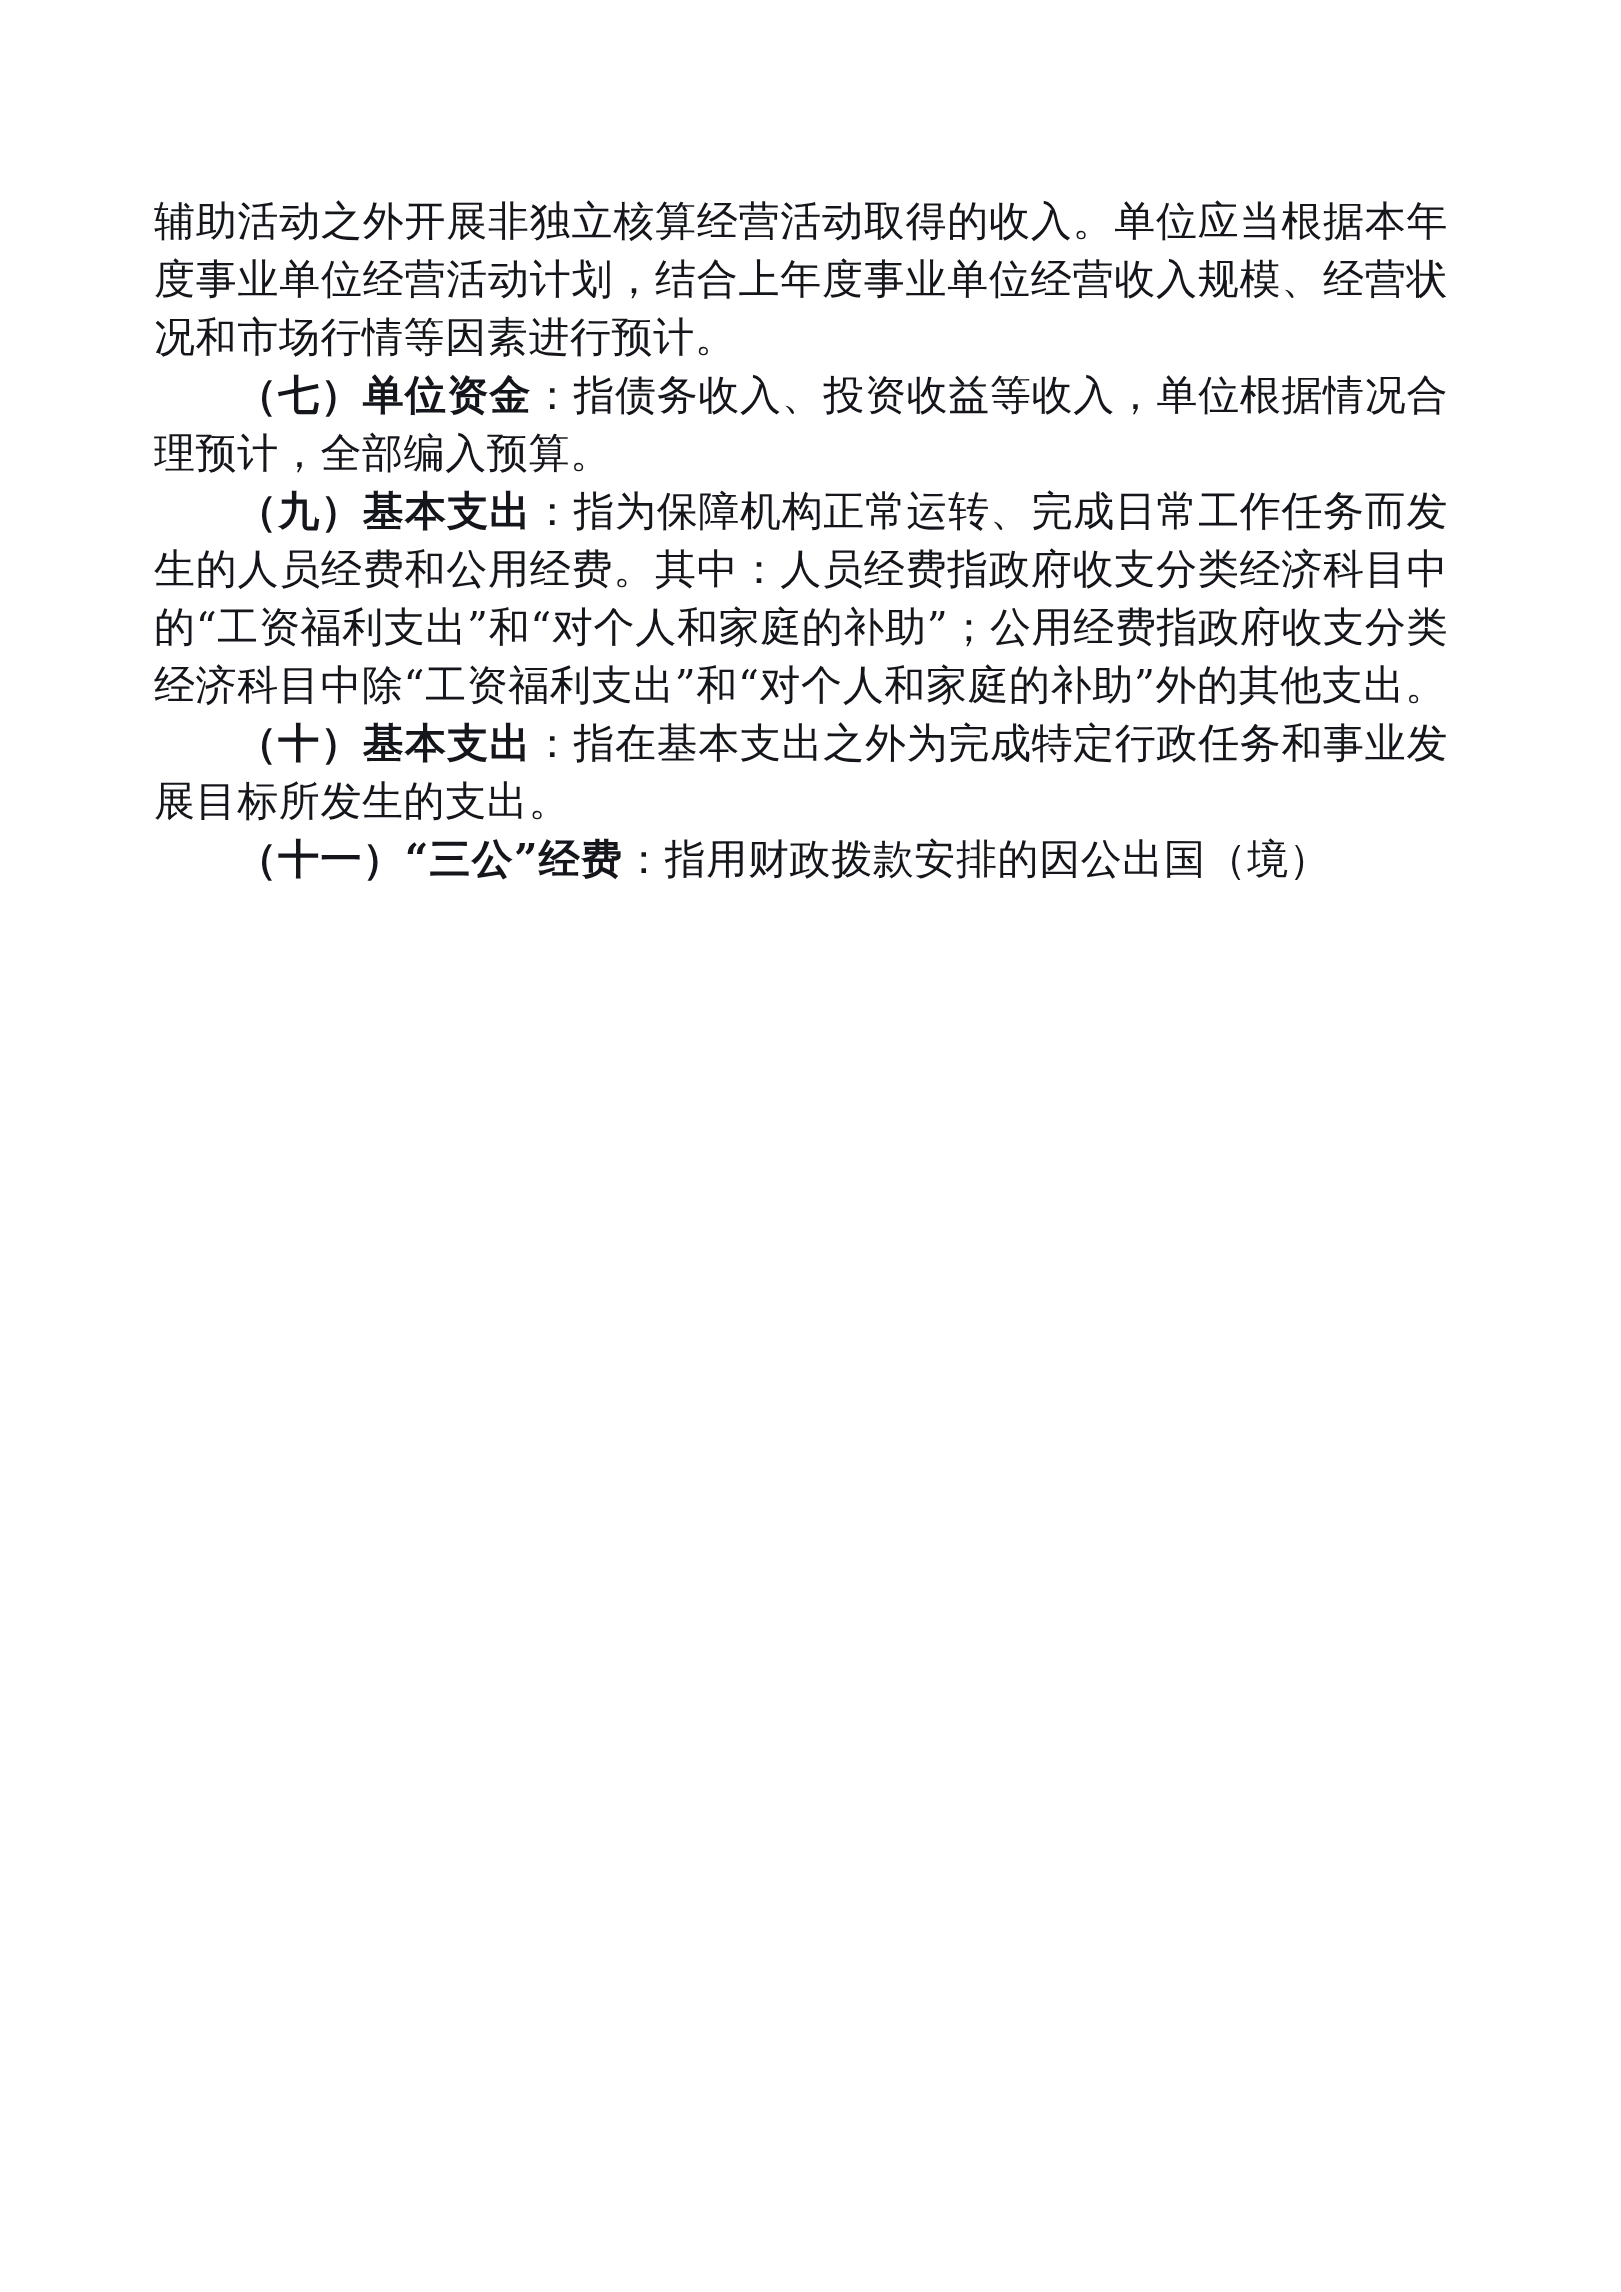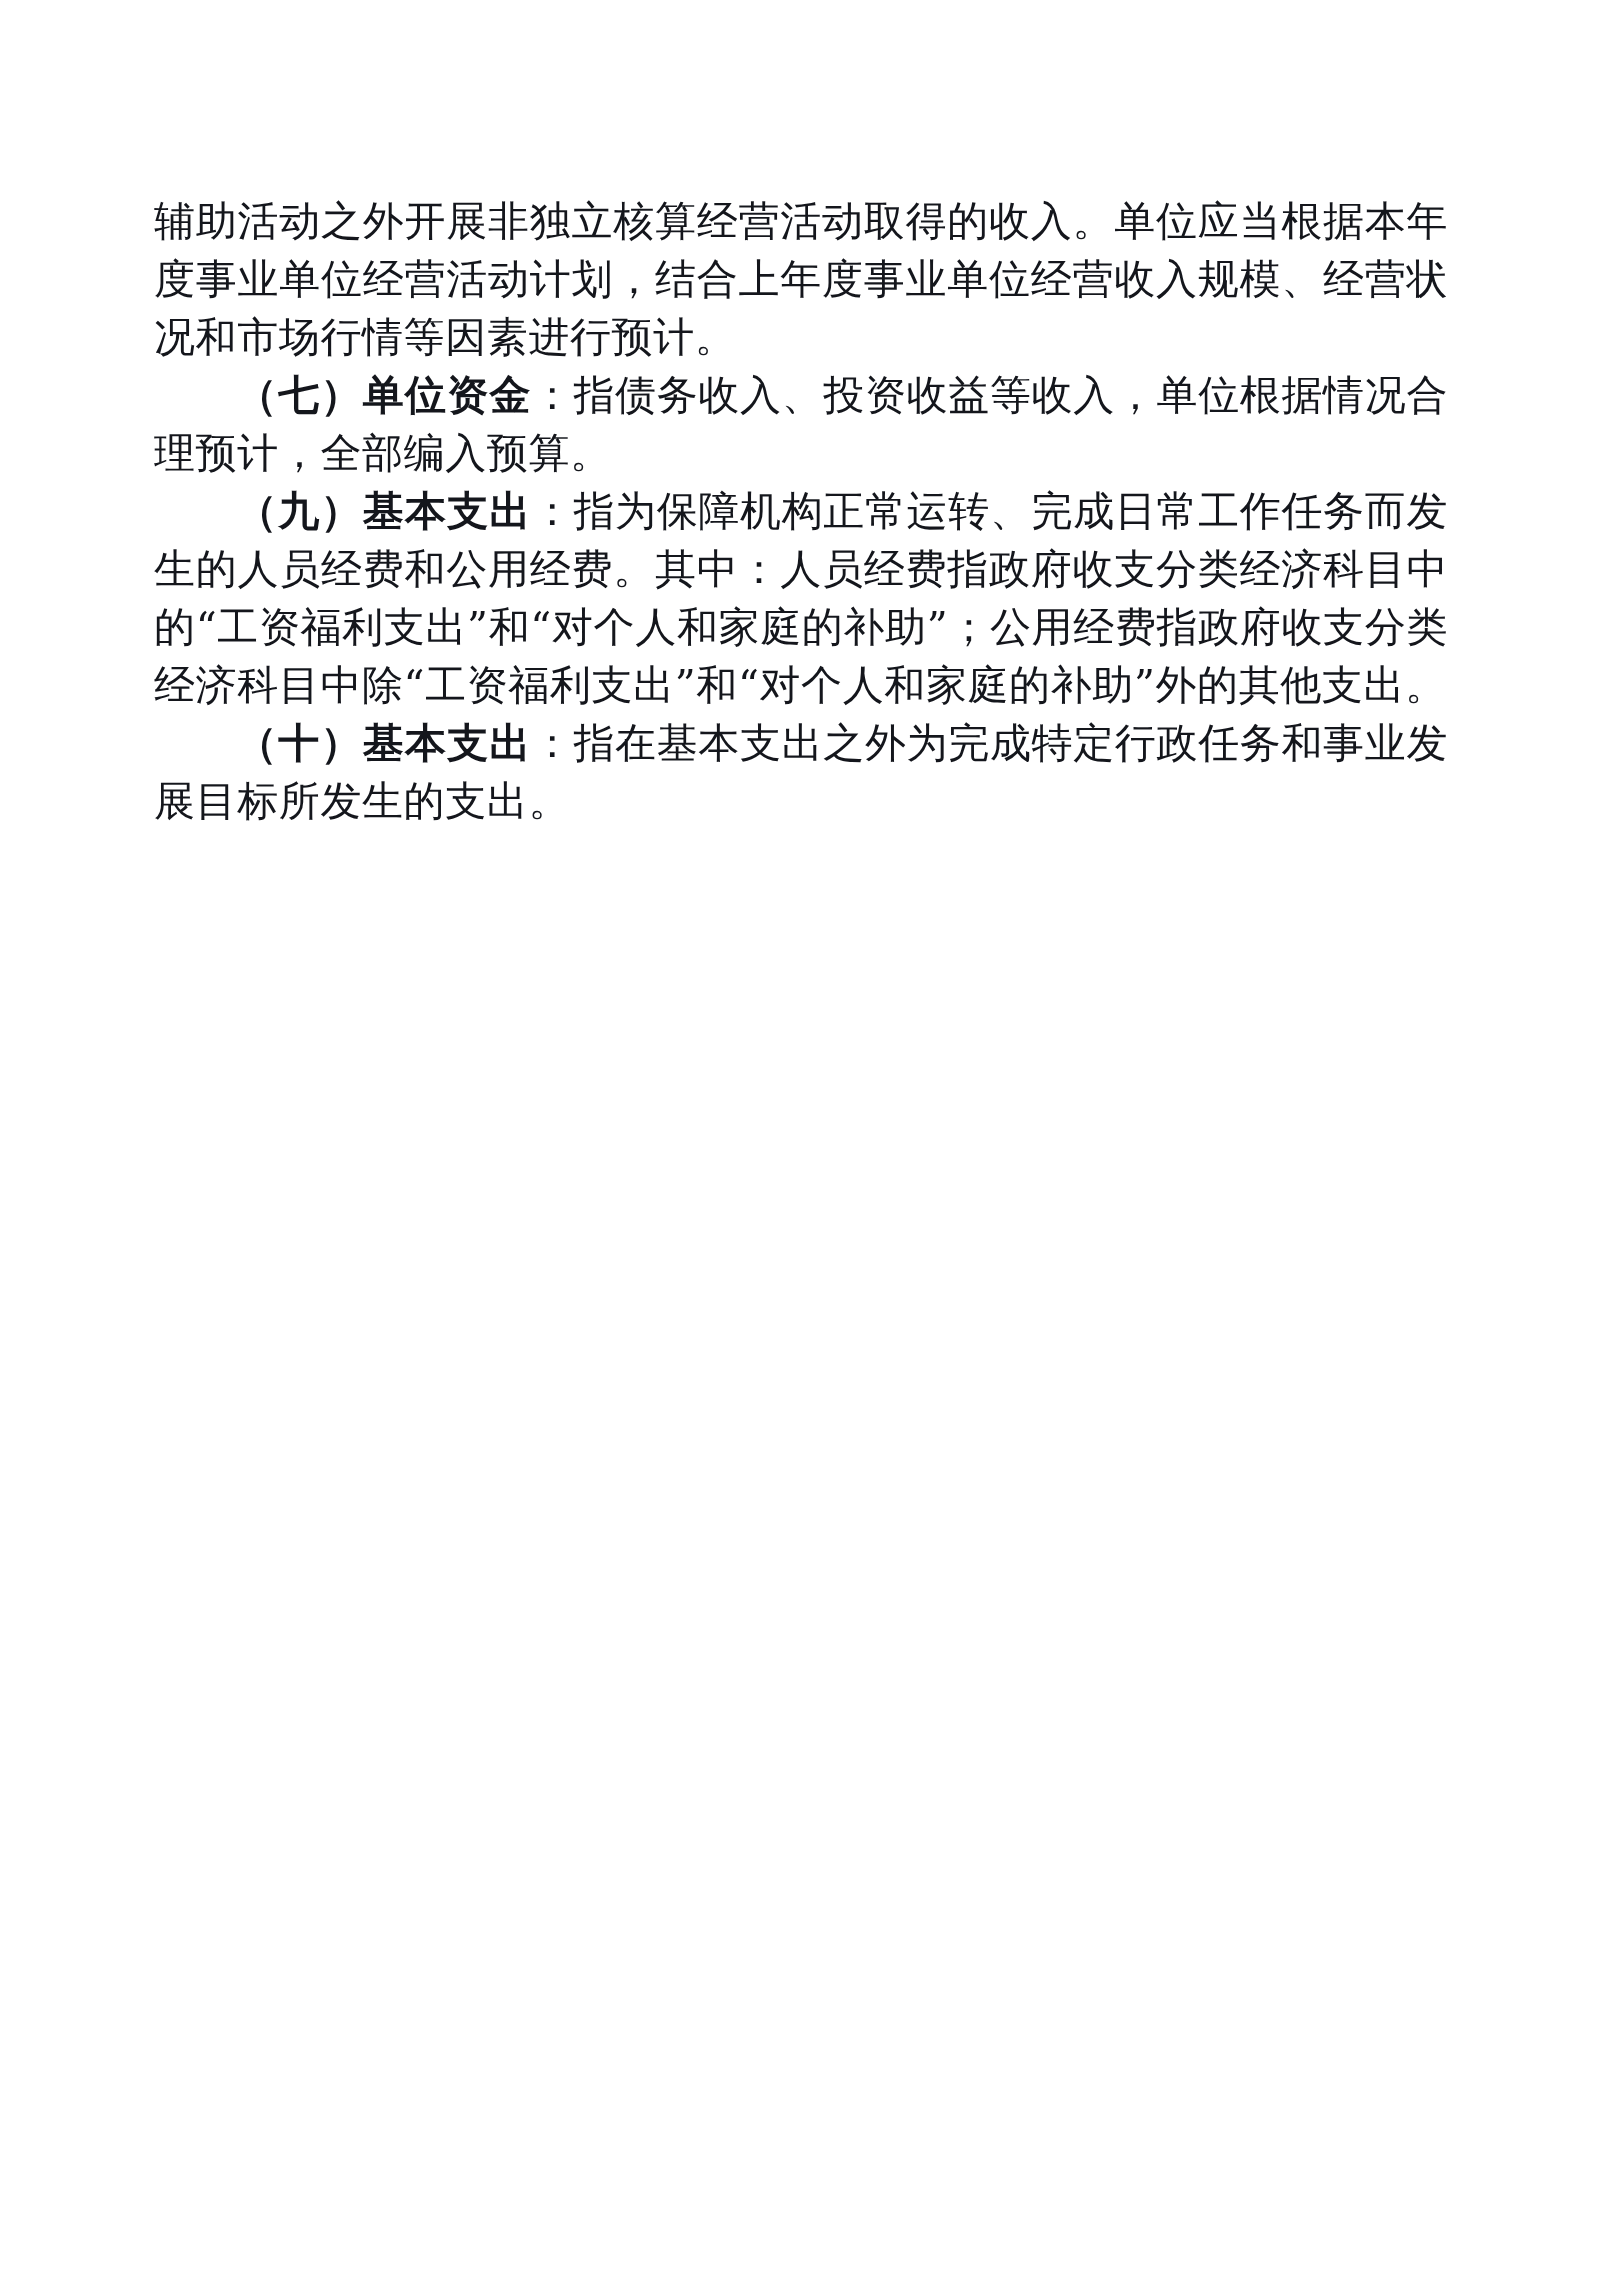--- a/index.html
+++ b/index.html
@@ -79,16 +79,19 @@
 
 
     <p class="para indent">
       <span class="label">（九）基本支出</span><span class="tail">：指为保障机构正常运转、完成日常工作任务而发生的人员经费和公用经费。其中：人员经费指政府收支分类经济科目中的“工资福利支出”和“对个人和家庭的补助”；公用经费指政府收支分类经济科目中除“工资福利支出”和“对个人和家庭的补助”外的其他支出。</span>
     </p>
 
     <p class="para indent">
       <span class="label">（十）基本支出</span><span class="tail">：指在基本支出之外为完成特定行政任务和事业发展目标所发生的支出。</span>
     </p>
 
+    <p class="para indent">
+      <span class="label">（十一）“三公”经费</span><span class="tail">：指用财政拨款安排的因公出国（境）</span>
+    </p>
 
   </div>
 </div>
 
 
 </body></html>

